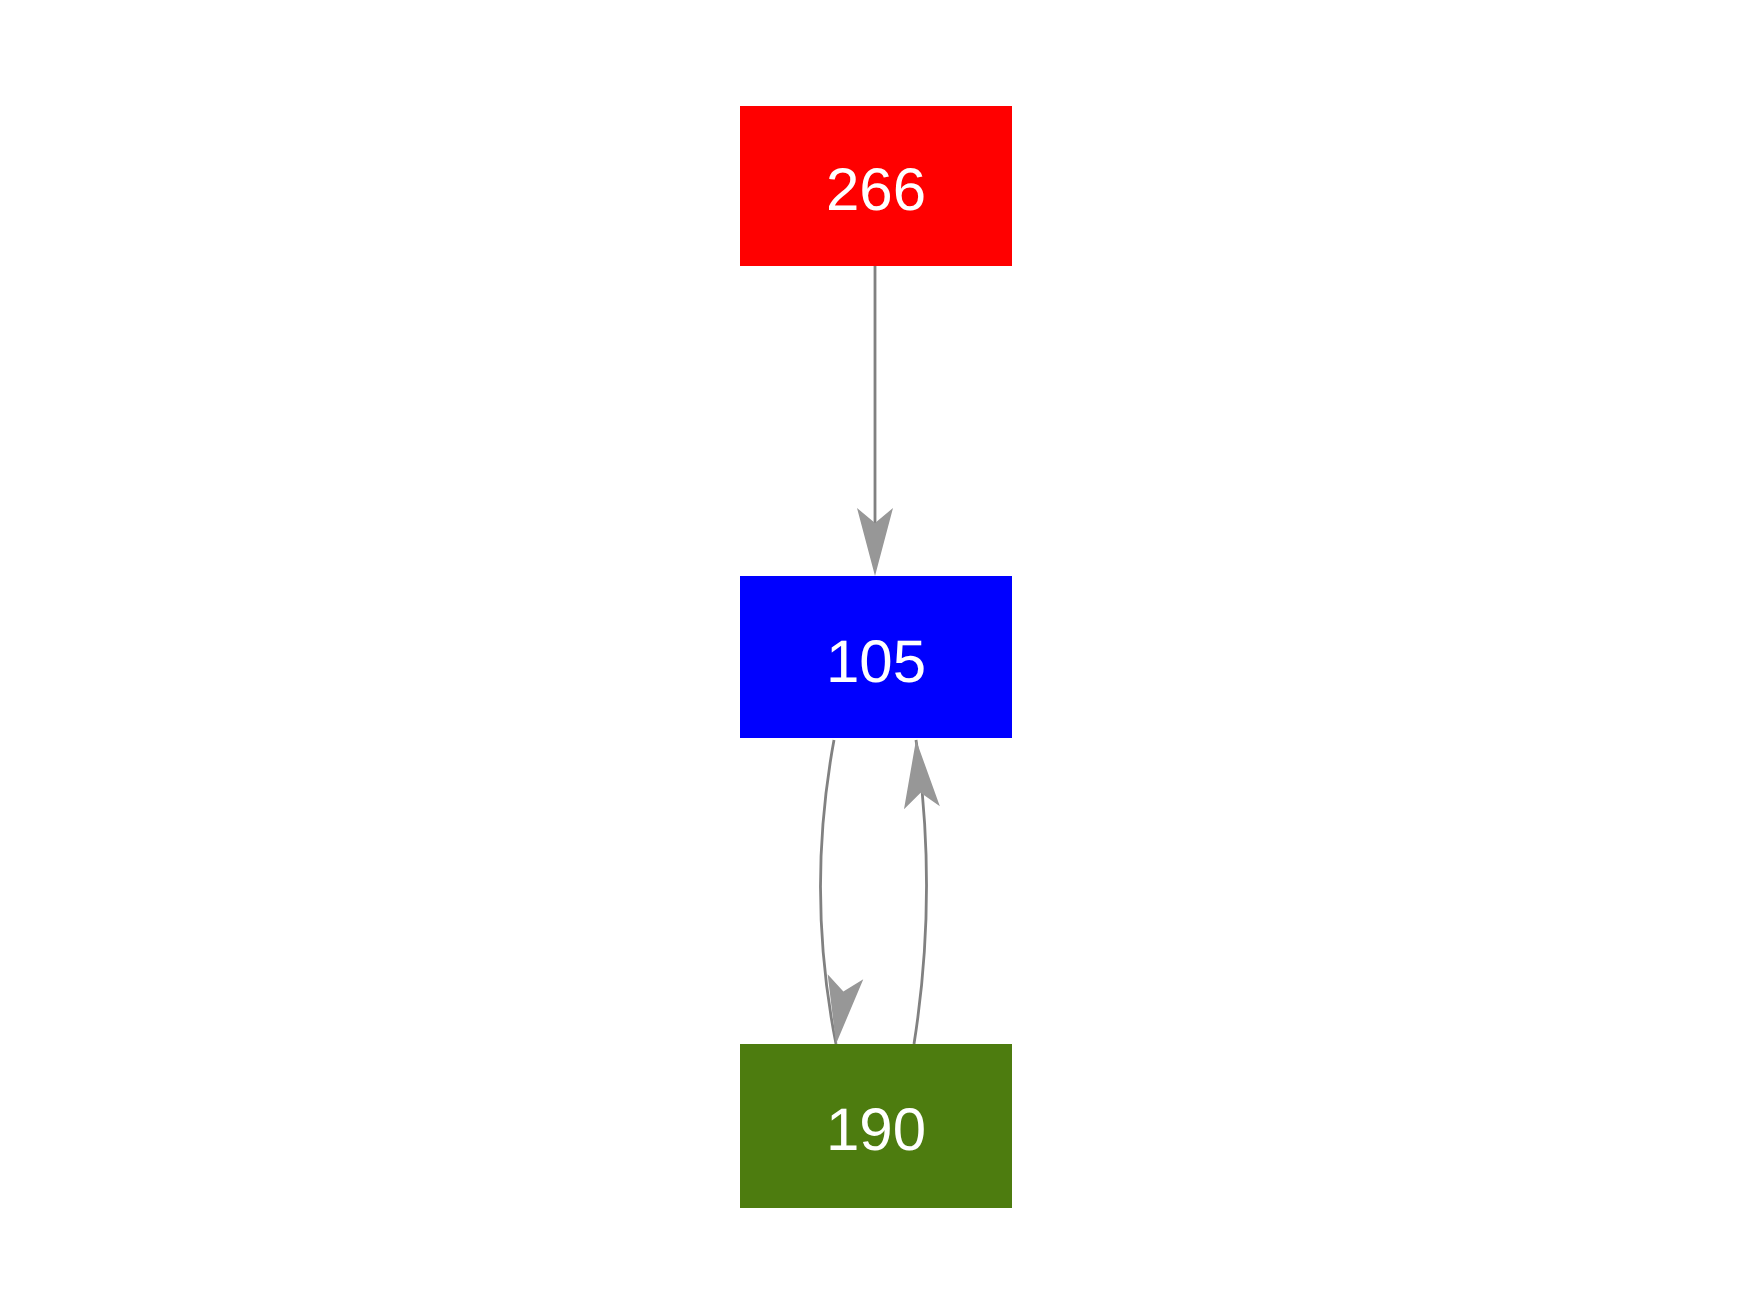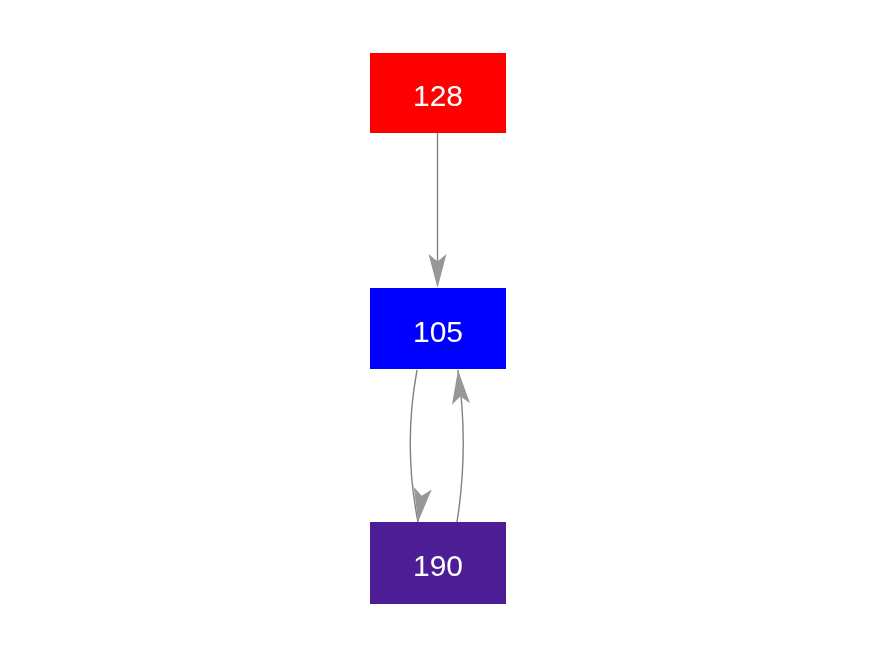--- a/index.html
+++ b/index.html
@@ -71,24 +71,24 @@
       <path class="arrowhead" transform="translate(418,522) rotate(8)" d="M0,0 L-9,-34 L0,-26.5 L9,-34 Z"></path>
     </g>
 
     <g>
       <path class="edge-line" d="M457,522 Q469,446 458,370"></path>
       <path class="arrowhead" transform="translate(458,370) rotate(-5)" d="M0,0 L-9,34 L0,26.5 L9,34 Z"></path>
     </g>
   </svg>
 
   <div class="node node-186" style="background-color: rgb(255, 0, 0);">
-    <span>128</span>
+    <span>266</span>
   </div>
 
   <div class="node node-223" style="background-color: rgb(0, 0, 255);">
     <span>105</span>
   </div>
 
-  <div class="node node-190" style="background-color: #4c1d95;">
+  <div class="node node-190" style="background-color: #4d7c0f;">
     <span>190</span>
   </div>
 
 </div>
 
 </body></html>

